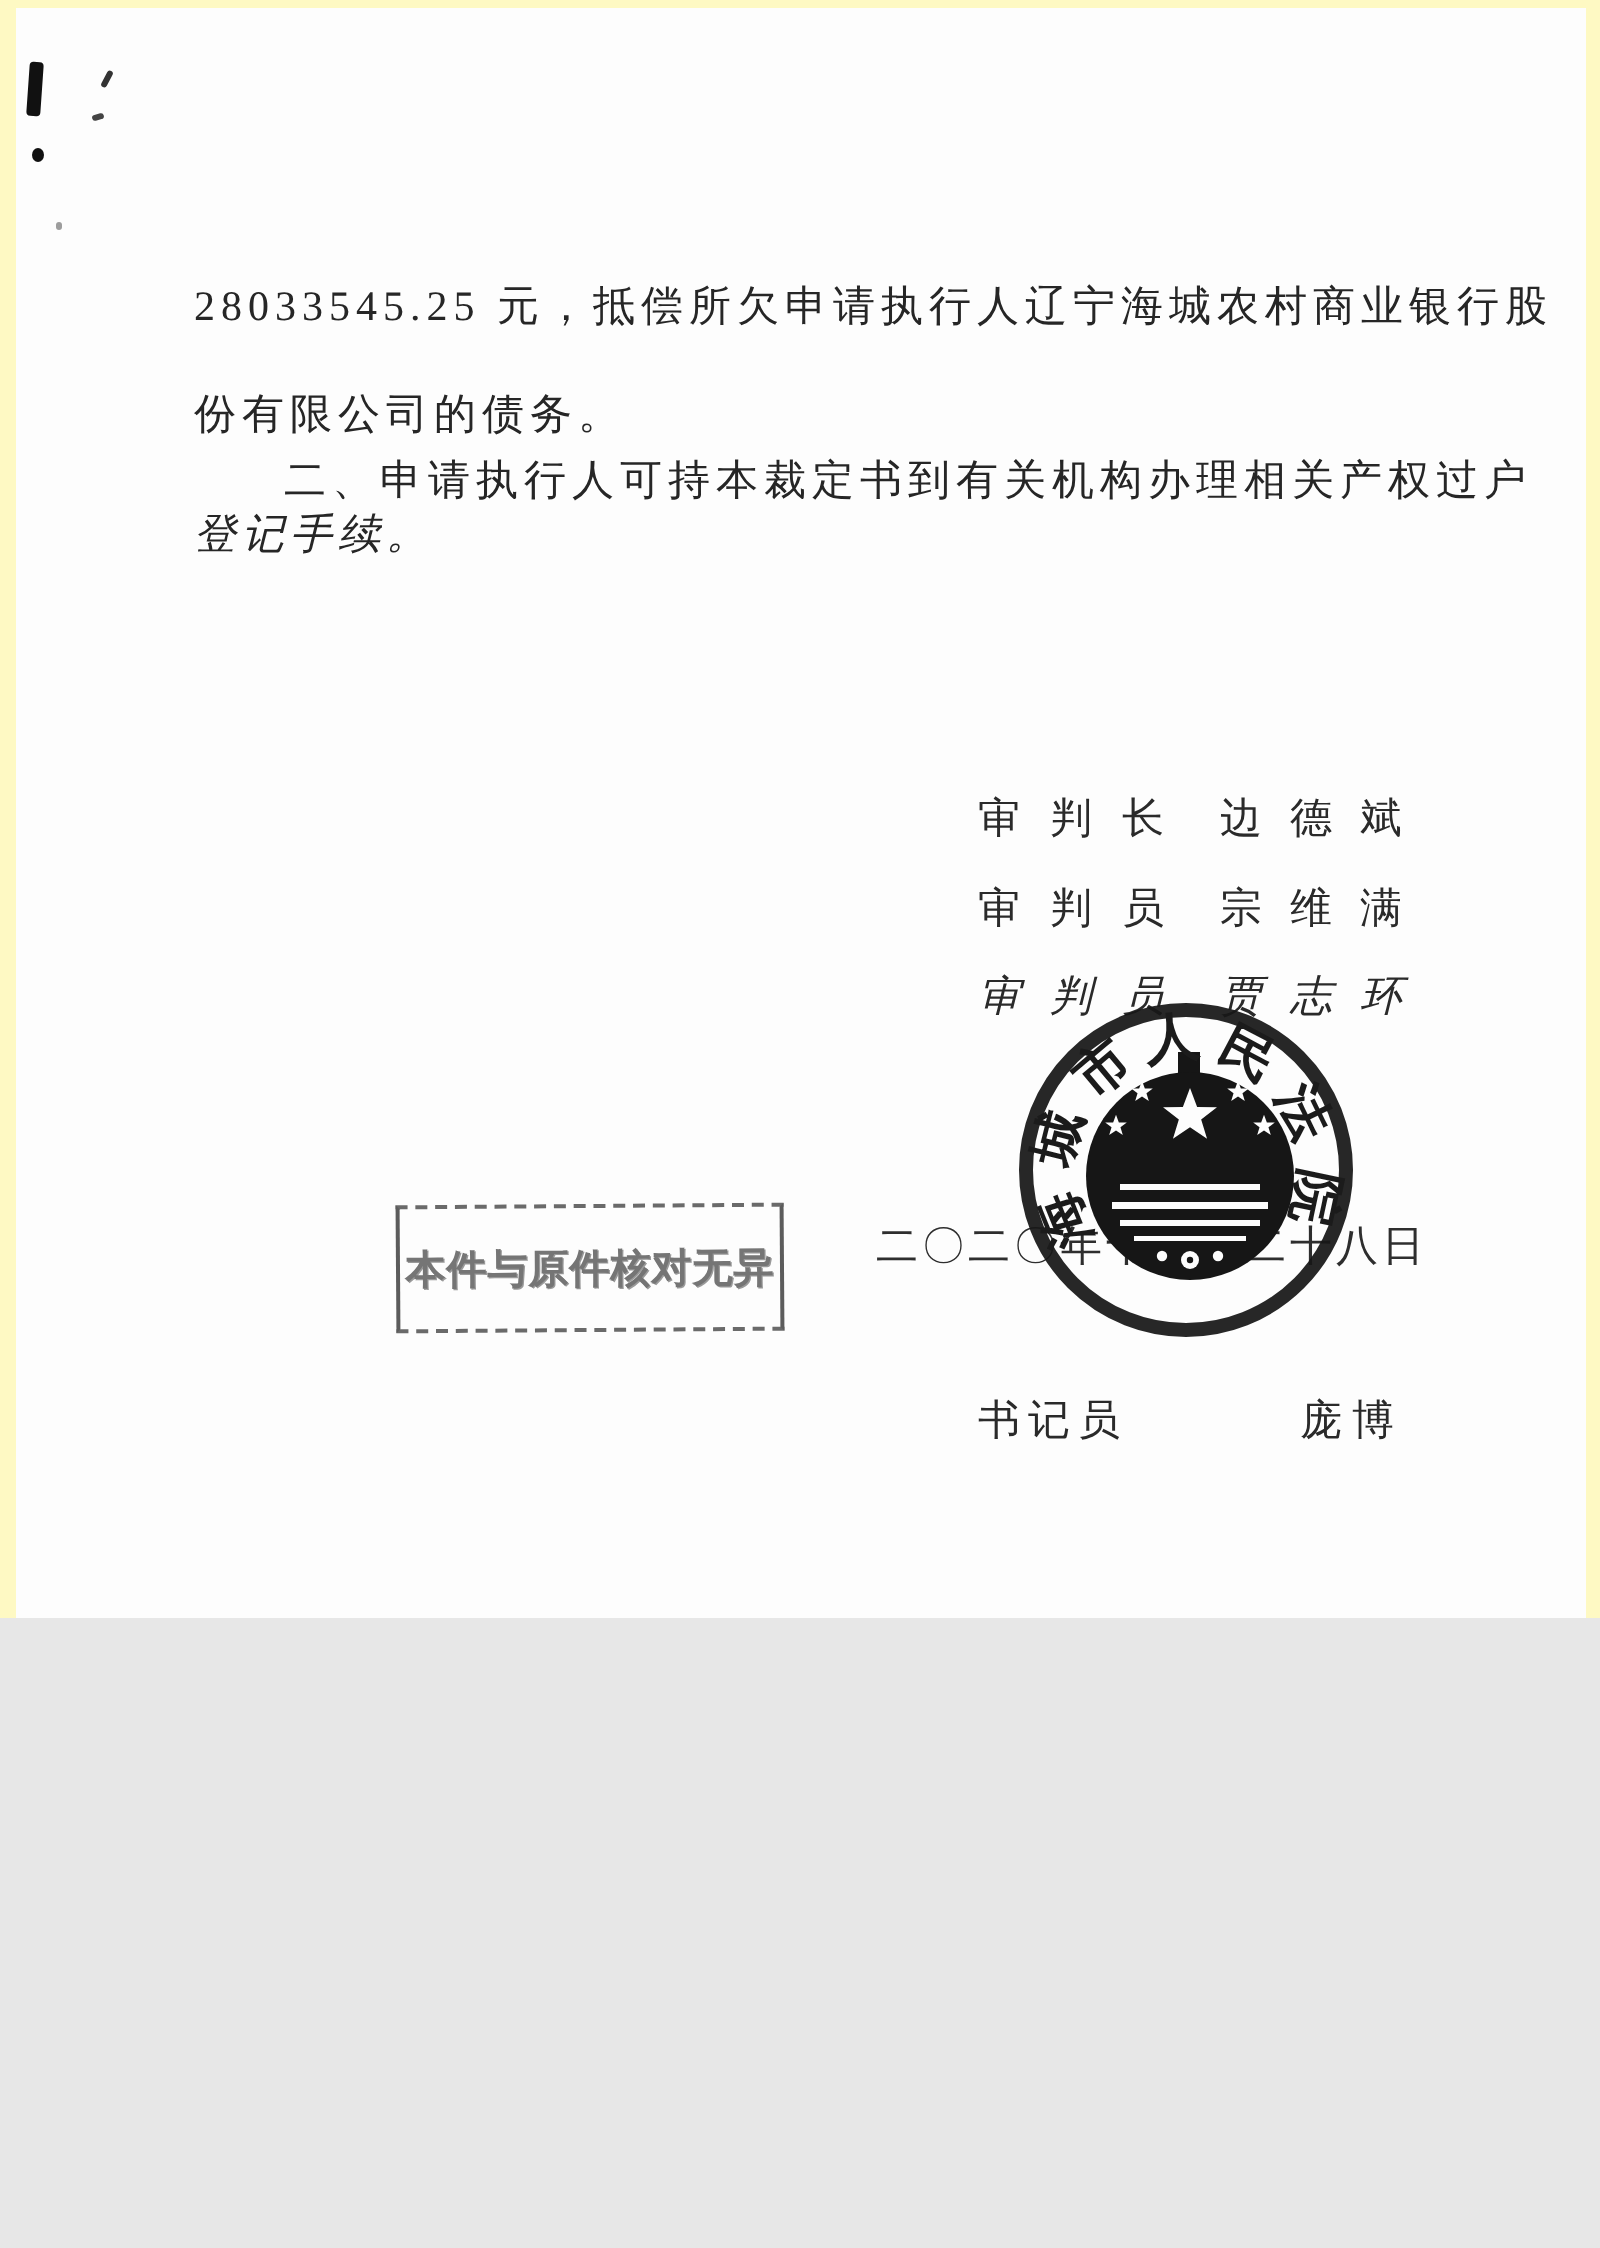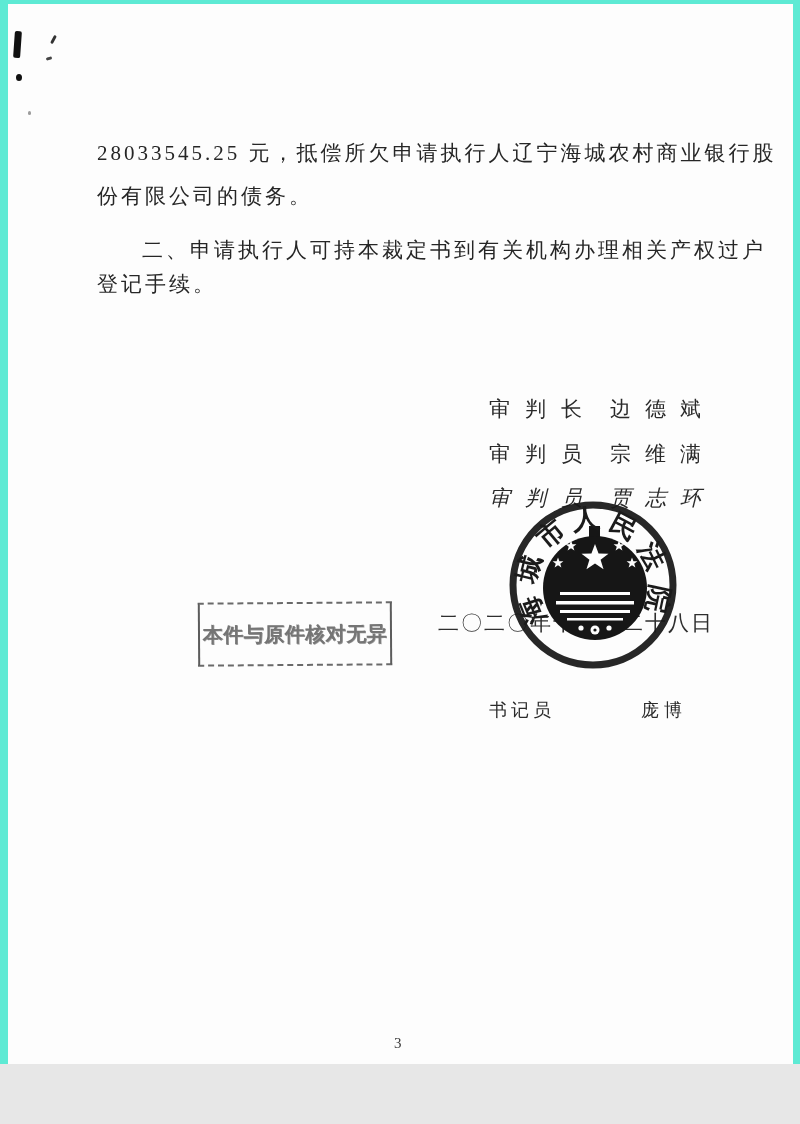--- a/index.html
+++ b/index.html
@@ -1,54 +1,54 @@
 <!DOCTYPE html>
 <html lang="zh"><head>
 <meta charset="utf-8">
 <style>
   html,body{margin:0;padding:0;background:#e7e7e7;}
   .scan{
-    position:relative;width:800px;height:1064px;margin:0 auto;
-    background:#5eead4;overflow:hidden;
+    position:relative;width:800px;height:809px;margin:0 auto;
+    background:#fef9c3;overflow:hidden;
     font-family:"Liberation Serif","DejaVu Serif",serif;
   }
   .page{
     position:absolute;left:8px;top:4px;width:785px;height:1112px;
     background:#fdfdfd;
   }
   
   .tline{
     position:absolute;left:97px;height:26px;line-height:26px;
     font-size:21px;letter-spacing:3px;color:#262626;white-space:nowrap;
   }
   .tline.indent{left:142px;}
   .l1{top:140px;}
-  .l2{top:183px;text-align:center;}
-  .l3{top:237px;}
-  .l4{top:271px;}
+  .l2{top:194px;text-align:center;}
+  .l3{top:227px;}
+  .l4{top:254px;font-style:italic;}
   .l5{top:312px;}
   
   .sigrow{
     position:absolute;left:489px;height:26px;line-height:26px;
     font-size:21px;color:#2a2a2a;white-space:nowrap;
   }
   .sig1{top:396px;}
   .sig2{top:441px;}
   .sig3{top:485px;font-style:italic;}
   .sigrole{display:inline-block;letter-spacing:15px;}
   .signame{display:inline-block;margin-left:13px;letter-spacing:14px;}
   
   .dateline{
     position:absolute;left:438px;top:610px;height:26px;line-height:26px;
     font-size:21px;letter-spacing:2px;color:#2e2e2e;white-space:nowrap;z-index:1;
   }
   
   .clerkrow{
     position:absolute;left:489px;top:697px;height:26px;line-height:26px;
-    font-size:18px;color:#2a2a2a;white-space:nowrap;
+    font-size:21px;color:#2a2a2a;white-space:nowrap;
   }
   .clerkrole{display:inline-block;letter-spacing:4px;}
   .clerkname{display:inline-block;margin-left:86px;letter-spacing:5px;}
   
   .vstamp{
     position:absolute;left:198px;top:602px;width:190px;height:60px;z-index:2;
     border-left:2px solid #5c5c5c;border-right:2px solid #5c5c5c;
     border-top:2px dashed #6a6a6a;border-bottom:2px dashed #6a6a6a;
     display:flex;align-items:center;justify-content:center;
     transform:rotate(-0.4deg);

